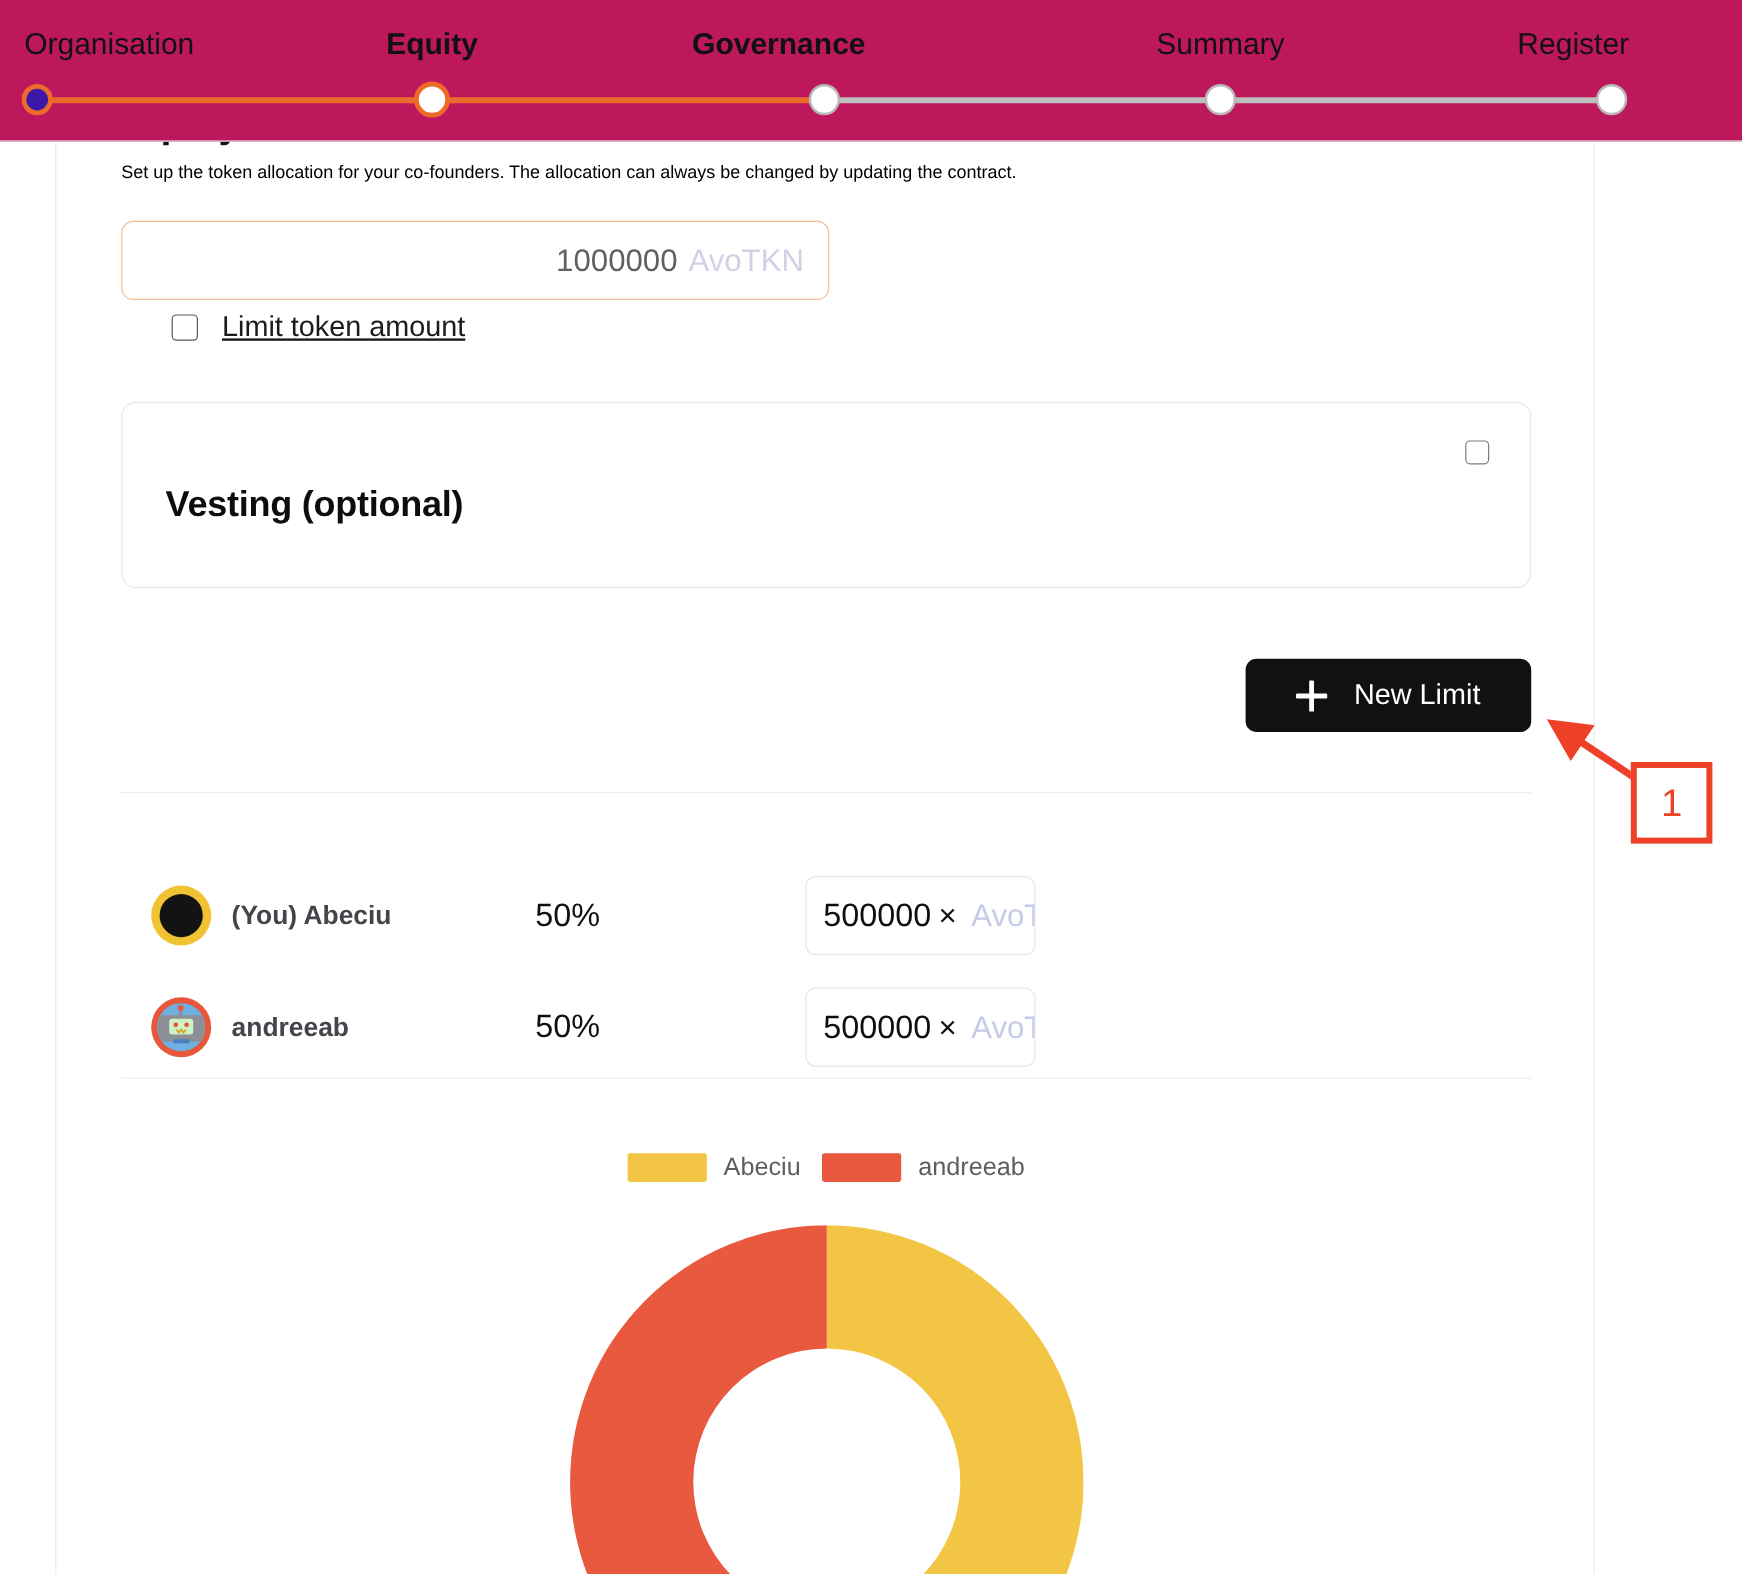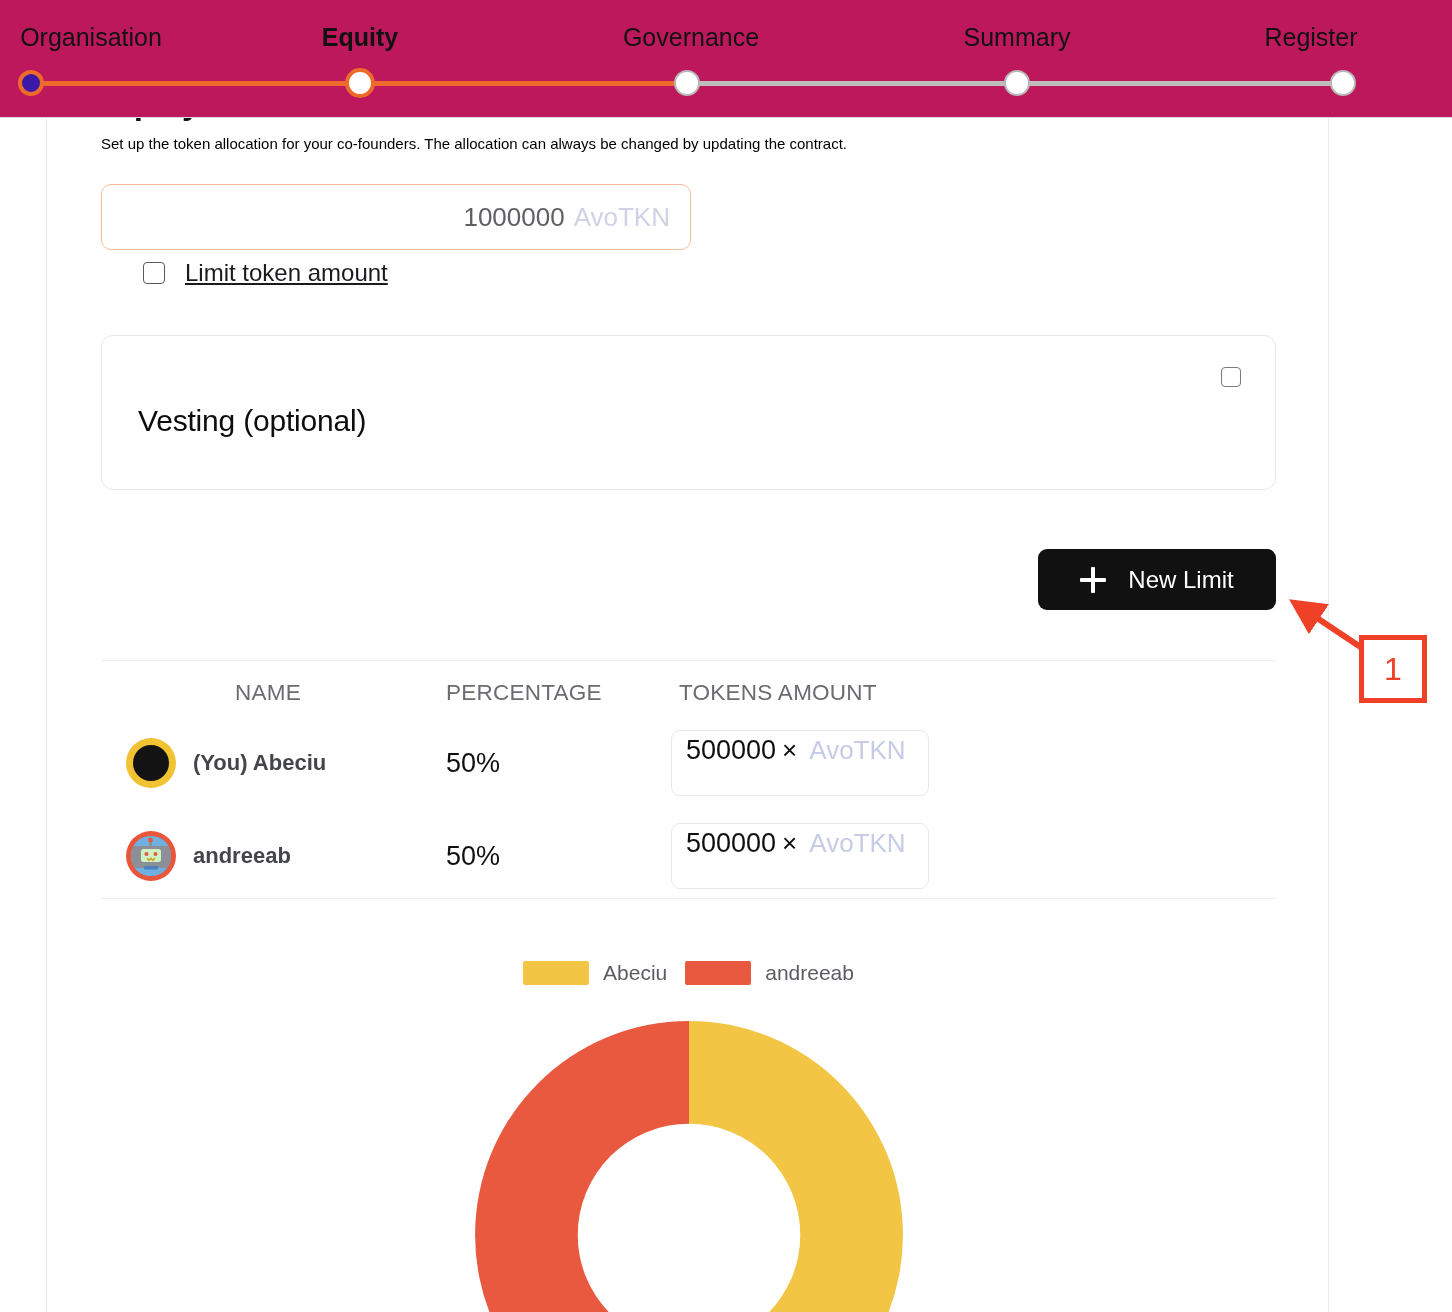--- a/index.html
+++ b/index.html
@@ -169,21 +169,21 @@
     width: 1175px;
     height: 155px;
     border: 1px solid #e6e8ee;
     border-radius: 12px;
     background: #ffffff;
   }
   .vesting-title {
     position: absolute;
     left: 36px; top: 68px;
     font-size: 30px;
-    font-weight: normal;
+    font-weight: bold;
     color: #0d0d0f;
     letter-spacing: -0.2px;
   }
   .vesting-desc {
     position: absolute;
     left: 36px; top: 116px;
     font-size: 19px;
     color: #58595f;
   }
   .vesting-cb {
@@ -307,28 +307,28 @@
     position: absolute;
     left: 345px; top: 50%;
     transform: translateY(-50%);
     font-size: 27px;
     color: #101014;
   }
   .tok-input {
     position: absolute;
     left: 570px; top: 50%;
     transform: translateY(-50%);
-    width: 258px;
+    width: 192px;
     height: 66px;
     border: 1px solid #e6e8ee;
     border-radius: 9px;
     background: #ffffff;
     display: flex;
-    align-items: flex-start;
-    padding: 4px 14px;
+    align-items: flex-end;
+    padding: 16px 14px;
     gap: 0;
     overflow: hidden;
     white-space: nowrap;
   }
   .tok-input .amt {
     font-size: 27px;
     color: #0f0f13;
     max-width: 122px;
     overflow: hidden;
     display: inline-block;
@@ -411,21 +411,21 @@
 </head>
 <body>
 
 <div id="app">
 
   <div class="stepper">
 
     <div class="step-labels">
       <div class="step-label" style="left:91px;">Organisation</div>
       <div class="step-label current" style="left:360px;">Equity</div>
-      <div class="step-label" style="left:691px;">Governance</div>
+      <div class="step-label" style="left:649px;font-weight:bold;">Governance</div>
       <div class="step-label" style="left:1017px;">Summary</div>
       <div class="step-label" style="left:1311px;">Register</div>
     </div>
 
     <div class="step-track">
       <div class="track-seg done" style="left:31px;  width:329px;"></div>
       <div class="track-seg done" style="left:360px; width:327px;"></div>
       <div class="track-seg todo" style="left:687px; width:330px;"></div>
       <div class="track-seg todo" style="left:1017px;width:326px;"></div>
 
@@ -458,25 +458,20 @@
         <span class="cb small vesting-cb"></span>
       </div>
 
       <button class="new-pool-btn">
         <span class="plus-icon"></span>
         <span>New Limit</span>
       </button>
 
       <div class="divider top"></div>
 
-      <div class="tbl-head">
-        <div class="th name">NAME</div>
-        <div class="th pct">PERCENTAGE</div>
-        <div class="th tok">TOKENS AMOUNT</div>
-      </div>
 
       <div class="tbl-row r0">
         <span class="avatar a0"></span>
         <div class="cell-name">(You) Abeciu</div>
         <div class="cell-pct">50%</div>
         <div class="tok-input">
           <span class="amt">500000</span>
           <span class="times">×</span>
           <span class="unit">AvoTKN</span>
         </div>

